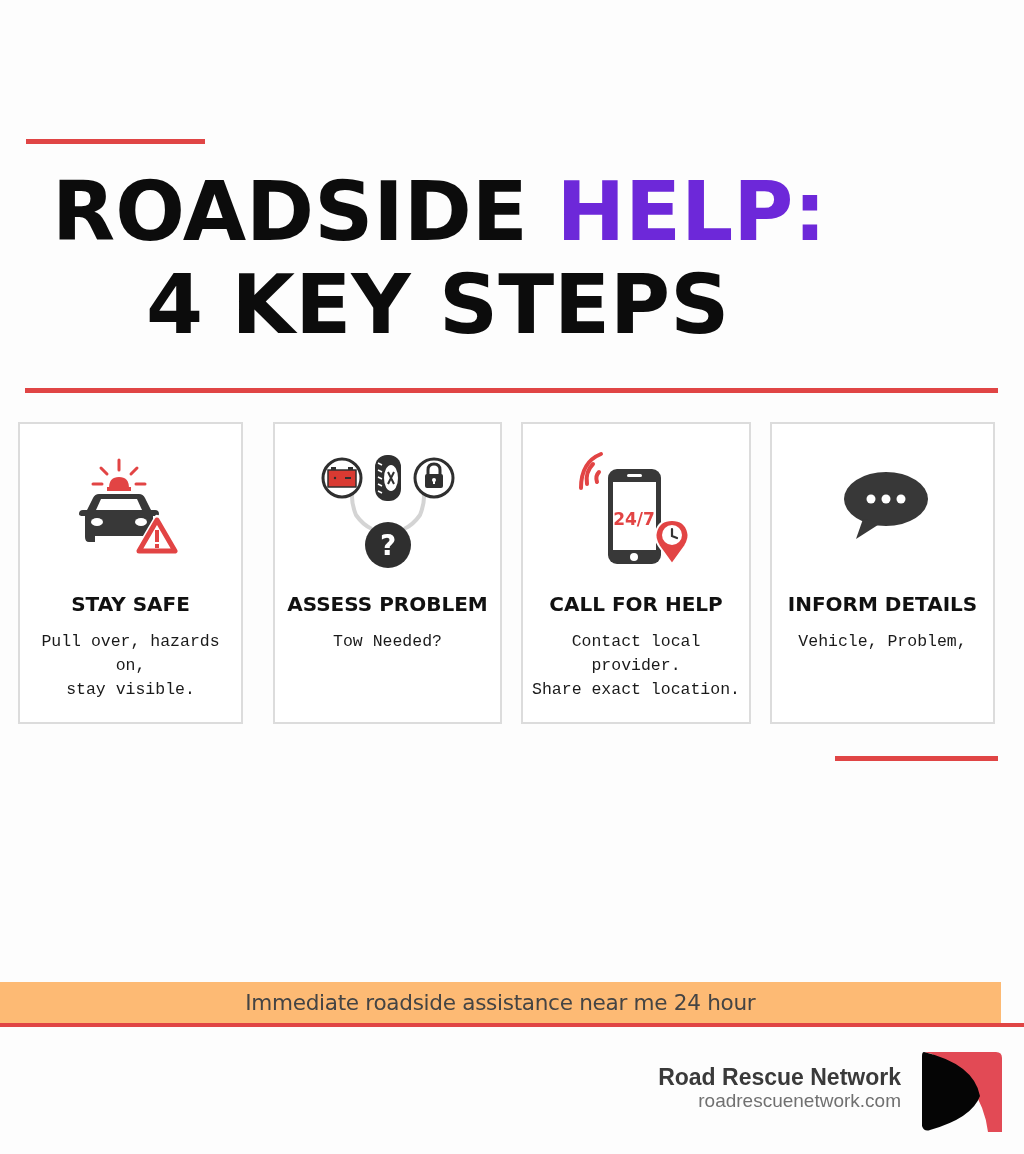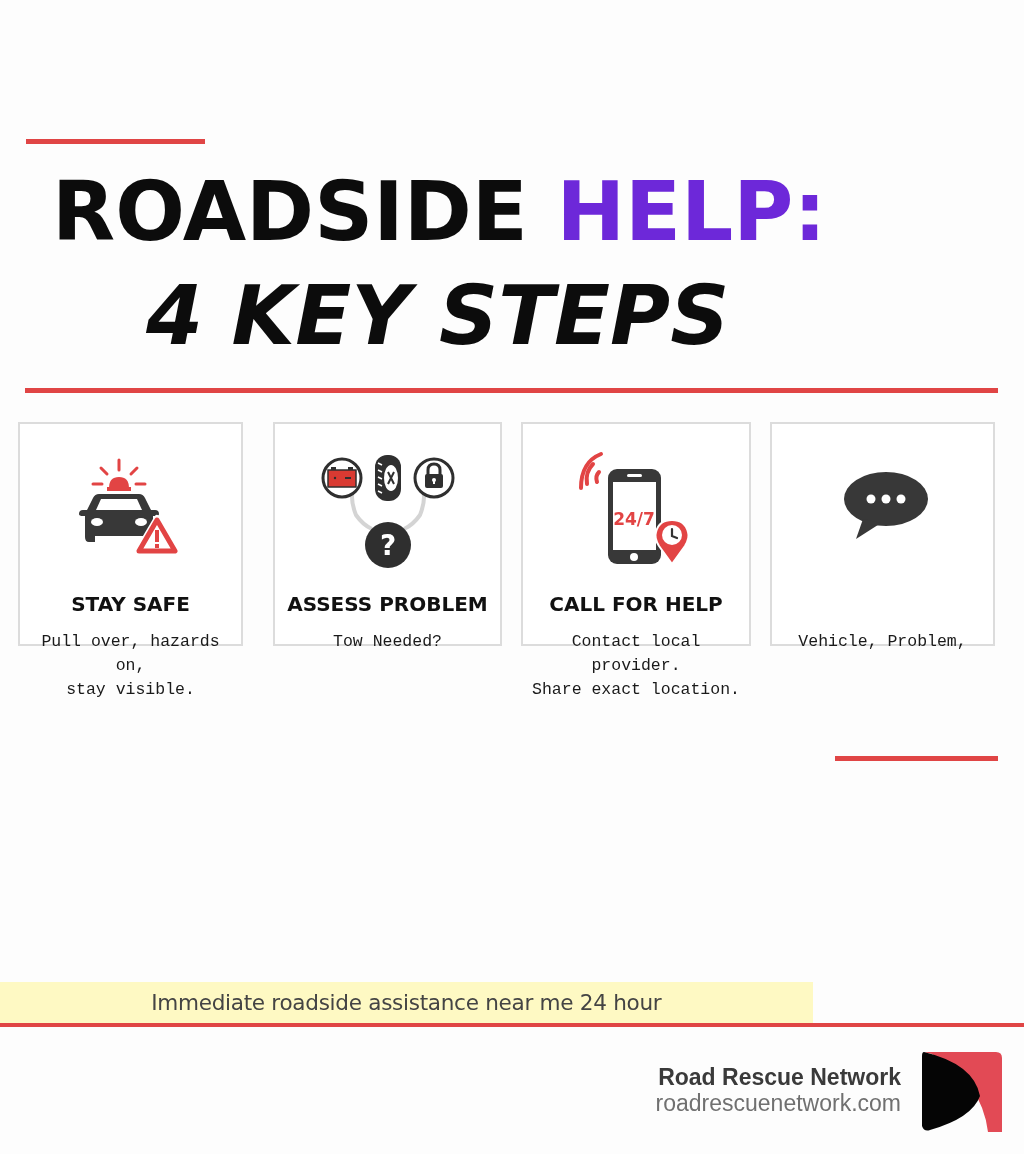--- a/index.html
+++ b/index.html
@@ -9,66 +9,66 @@
     font-family: "Liberation Sans", "DejaVu Sans", sans-serif;
     color: #111;
   }
   .red-bar { background: #e04545; position: absolute; }
   .title {
     position: absolute; font-family: "DejaVu Sans", sans-serif; font-weight: bold;
     font-size: 82px; line-height: 1; color: #0c0c0c; letter-spacing: 0px; white-space: nowrap;
   }
   .title .accent { color: #6d28d9; }
   .card {
-    position: absolute; top: 422px; height: 224px; background: #fff;
+    position: absolute; top: 422px; height: 302px; background: #fff;
     border: 2px solid #dcdcdc; box-sizing: border-box; padding-left: 40px;
   }
   .card .icon-wrap {
     position: absolute; left: 0; right: 0; top: 18px; height: 130px;
     display: flex; justify-content: center; align-items: center;
   }
   .card .card-title {
     position: absolute; left: 0; right: 0; top: 168px; text-align: center;
     font-family: "DejaVu Sans", sans-serif; font-weight: bold; font-size: 20px; color: #111;
     letter-spacing: 0px; white-space: nowrap;
   }
   .card .card-desc {
     position: absolute; left: 6px; right: 6px; top: 206px; text-align: center;
     font-family: Liberation Mono, monospace; font-size: 16.5px; line-height: 24px; color: #1a1a1a;
   }
   .band {
-    position: absolute; left: 0; top: 982px; width: 813px; height: 41px; background: #fef9c3;
+    position: absolute; left: 0; top: 982px; width: 1001px; height: 41px; background: #fdba74;
     display: flex; align-items: center; justify-content: center;
   }
   .band span {
     font-family: "DejaVu Sans", sans-serif; font-size: 22px; color: #444; letter-spacing: -0.3px;
     transform: scaleX(0.98);
   }
   .brand-name {
     position: absolute; right: 123px; top: 1064px; font-family: "Liberation Sans", sans-serif;
     font-weight: bold; font-size: 23px; color: #3a3a3a; white-space: nowrap;
   }
   .brand-url {
     position: absolute; right: 123px; top: 1090px; font-family: "Liberation Sans", sans-serif;
-    font-size: 23px; color: #707070; white-space: nowrap;
+    font-size: 19px; color: #707070; white-space: nowrap;
   }
   .logo { position: absolute; left: 922px; top: 1052px; width: 80px; height: 80px; }
 </style>
 </head>
 <body>
 
 <div class="red-bar" style="left:26px; top:139px; width:179px; height:5px;"></div>
 <div class="red-bar" style="left:25px; top:388px; width:973px; height:5px;"></div>
 <div class="red-bar" style="left:835px; top:756px; width:163px; height:5px;"></div>
 
 <div class="title" style="left:52px; top:171px;">
   <span>ROADSIDE</span>
   <span class="accent">HELP:</span>
 </div>
-<div class="title" style="left:146px; top:275px;font-style:italic;">4 KEY STEPS</div>
+<div class="title" style="left:146px; top:264px;">4 KEY STEPS</div>
 
 <div class="card" style="left:18px; width:225px;">
   <div class="icon-wrap">
     <svg width="120" height="110" viewBox="0 0 120 110">
       <g stroke="#e24444" stroke-width="3" stroke-linecap="round">
         <line x1="48" y1="8" x2="48" y2="18"></line>
         <line x1="30" y1="16" x2="36" y2="22"></line>
         <line x1="66" y1="16" x2="60" y2="22"></line>
         <line x1="22" y1="32" x2="31" y2="32"></line>
         <line x1="65" y1="32" x2="74" y2="32"></line>
@@ -152,20 +152,21 @@
 <div class="card" style="left:770px; width:225px;">
   <div class="icon-wrap">
     <svg width="100" height="80" viewBox="0 0 100 80">
       <ellipse cx="53" cy="32" rx="42" ry="27" fill="#383838"></ellipse>
       <path d="M30 52 L23 72 L48 56 Z" fill="#383838"></path>
       <circle cx="38" cy="32" r="4.5" fill="#fff"></circle>
       <circle cx="53" cy="32" r="4.5" fill="#fff"></circle>
       <circle cx="68" cy="32" r="4.5" fill="#fff"></circle>
     </svg>
   </div>
+  <div class="card-title">INFORM DETAILS</div>
   <div class="card-desc">
     <div>Vehicle, Problem,</div>
   </div>
 </div>
 
 <div class="band">
   <span>Immediate roadside assistance near me 24 hour</span>
 </div>
 <div class="red-bar" style="left:0; top:1023px; width:1024px; height:4px;"></div>
 

